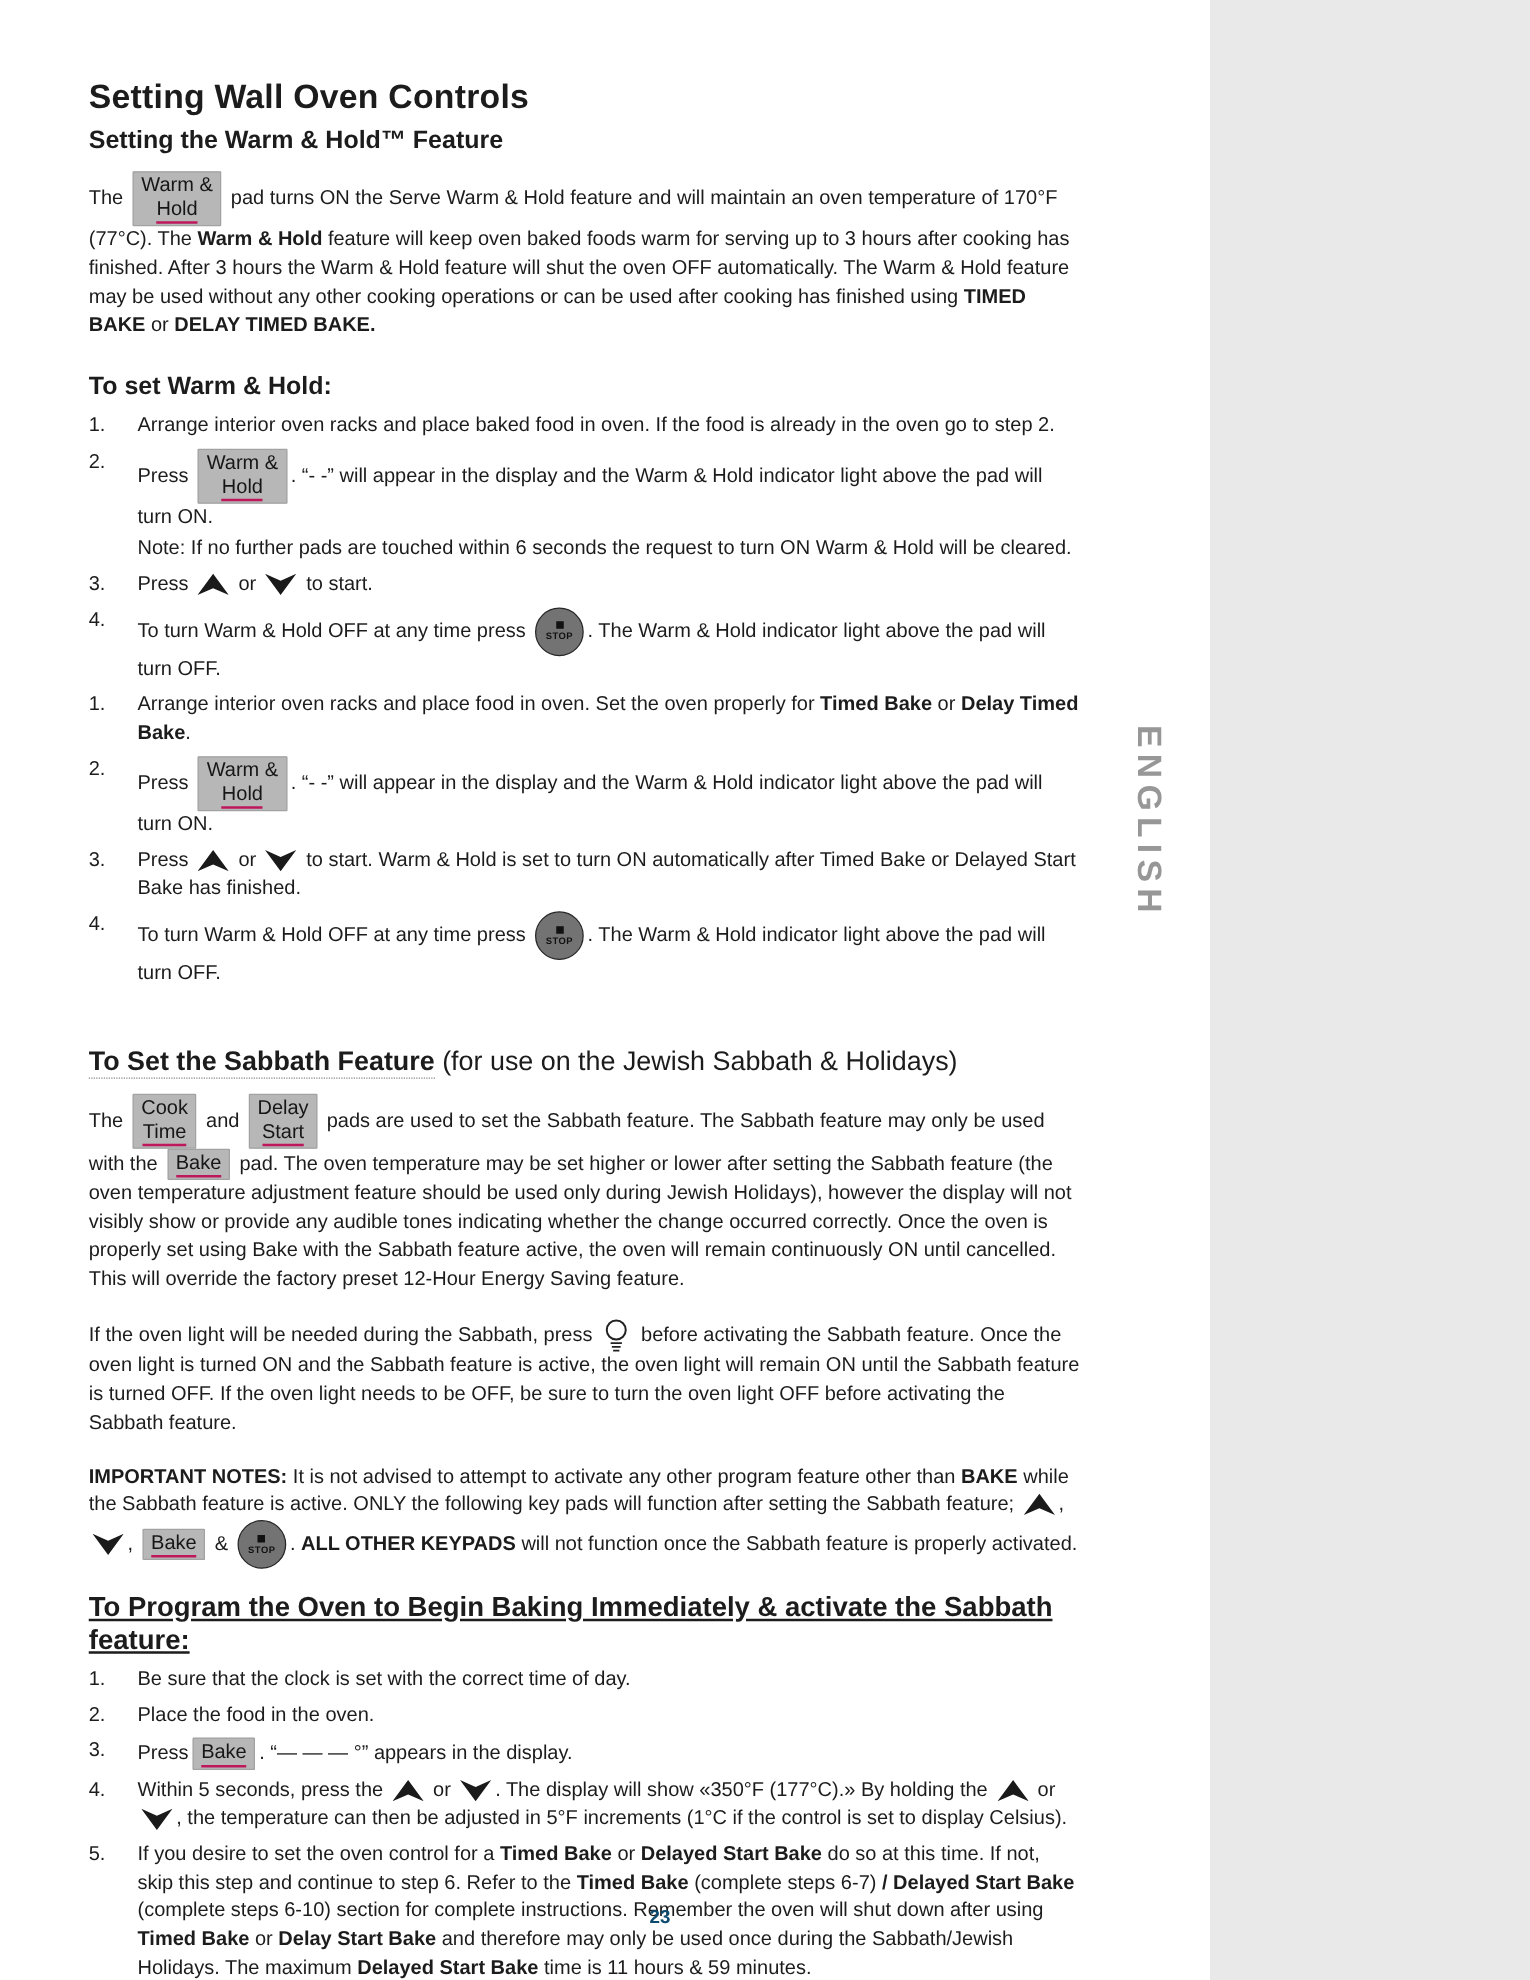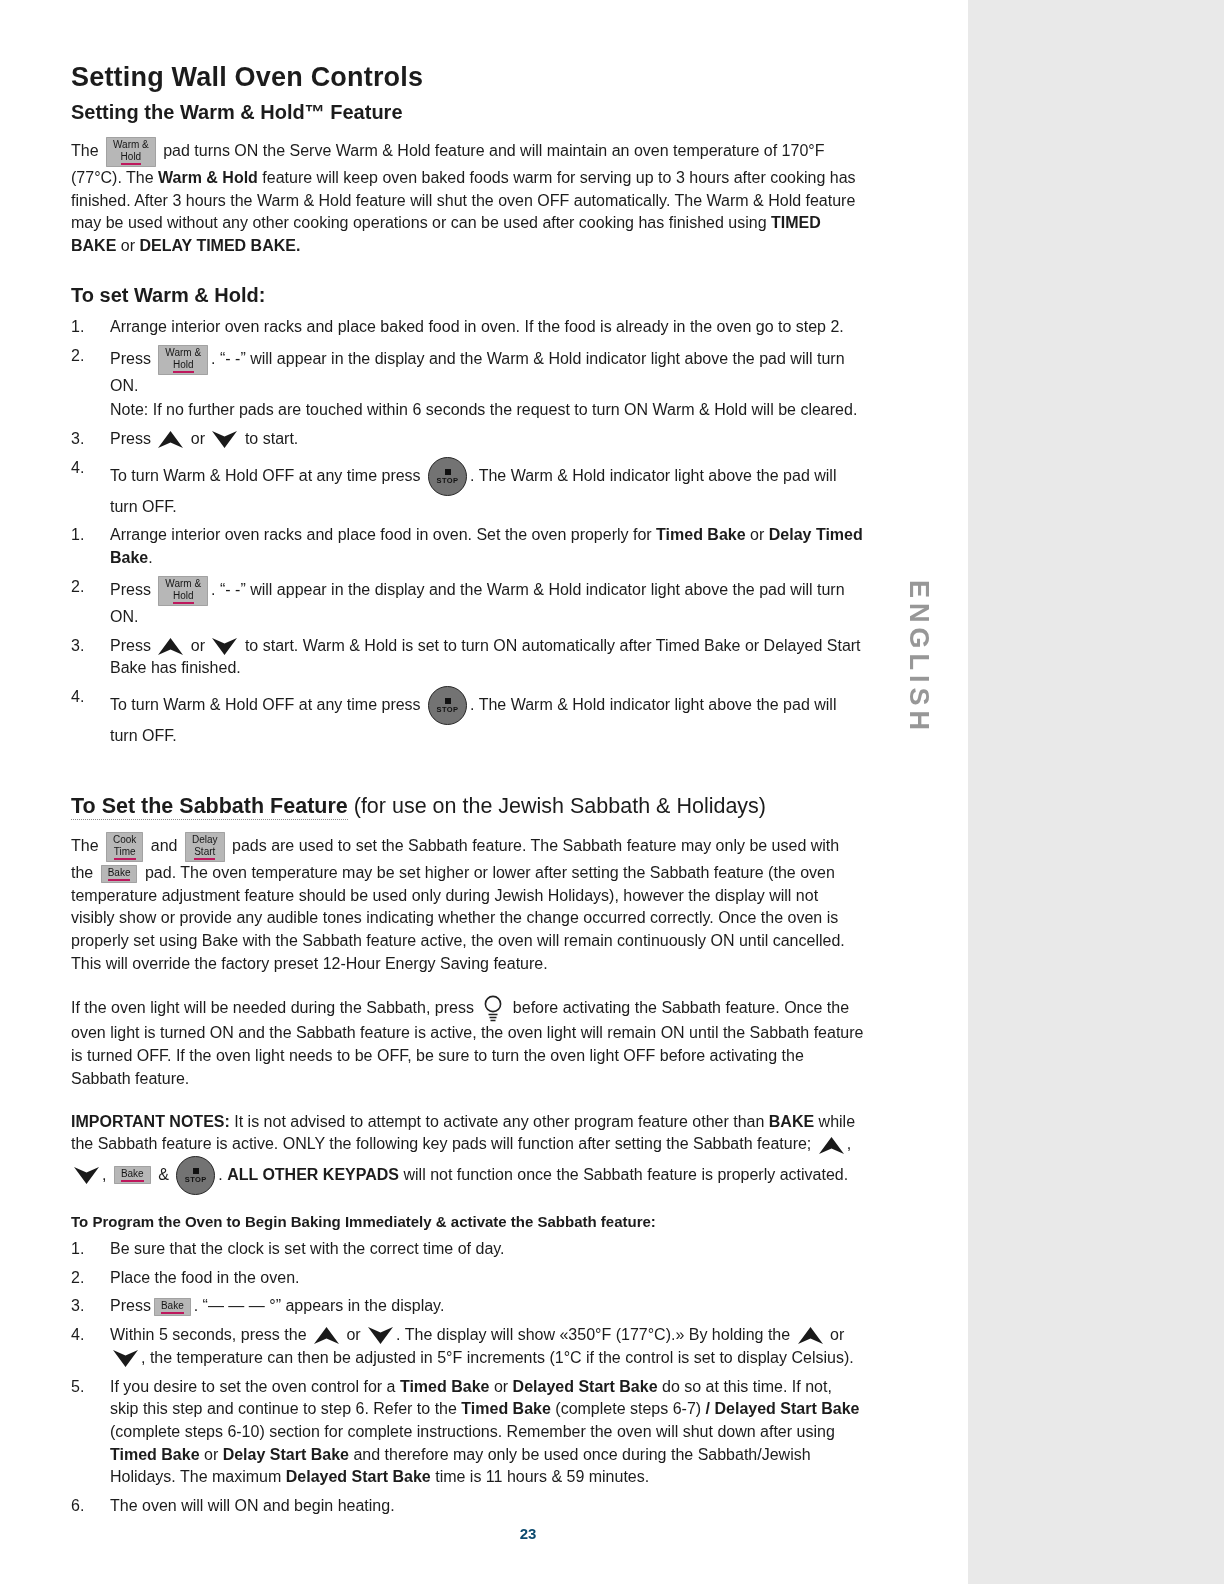--- a/index.html
+++ b/index.html
@@ -11,37 +11,37 @@
     font-family:"Liberation Sans","DejaVu Sans",sans-serif;
     color:#1c1c1c;
   }
   .content{padding:62px 104px 0 71px;}
   h1{font-size:27px;font-weight:bold;margin:0;letter-spacing:.2px;}
   h2.sub{font-size:20px;font-weight:bold;margin:8px 0 0 0;}
   h3.sec{font-size:20px;font-weight:bold;margin:26px 0 9px 0;}
   h2.sabbath-h{font-size:21.5px;font-weight:bold;margin:46px 0 0 0;}
   h2.sabbath-h .sb{border-bottom:1px dotted #8a8a8a;padding-bottom:1px;}
   h2.sabbath-h .sn{font-weight:normal;}
-  h4.prog{font-size:15px;font-weight:bold;margin:18px 0 8px 0;}
+  h4.prog{font-size:22px;font-weight:bold;margin:18px 0 8px 0;text-decoration:underline;}
   p.body{font-size:16px;line-height:1.42;margin:13px 0 0 0;}
   p.body.spaced{margin-top:20px;}
   b{font-weight:bold;}
   .olist{margin:0;}
   .orow{display:flex;font-size:16px;line-height:1.42;margin:0 0 6px 0;}
   .onum{flex:0 0 39px;width:39px;}
   .otext{flex:1;}
   .note-line{margin-top:2px;}
   
   .pad{
     display:inline-flex;flex-direction:column;align-items:center;
     background:#b7b7b7;
     box-shadow:inset 0 0 0 1px #a2a2a2;
     padding:2px 7px;margin:0 3px;vertical-align:middle;border-radius:1px;
   }
-  .pad-line{font-size:10px;line-height:1.2;color:#161616;white-space:nowrap;text-align:right;}
+  .pad-line{font-size:16px;line-height:1.2;color:#161616;white-space:nowrap;text-align:right;}
   .pad-line.u{border-bottom:2px solid #be185d;}
   
   .inline-icon{display:inline-block;vertical-align:middle;margin:0 3px;}
   .inline-icon svg{display:block;}
   .stop-icon{
     display:inline-flex;flex-direction:column;align-items:center;justify-content:center;
     width:37px;height:37px;border:1.6px solid #262626;border-radius:50%;
     vertical-align:middle;margin:0 3px;background:#737373;gap:2px;
   }
   .stop-square{width:6px;height:6px;background:#111;}

